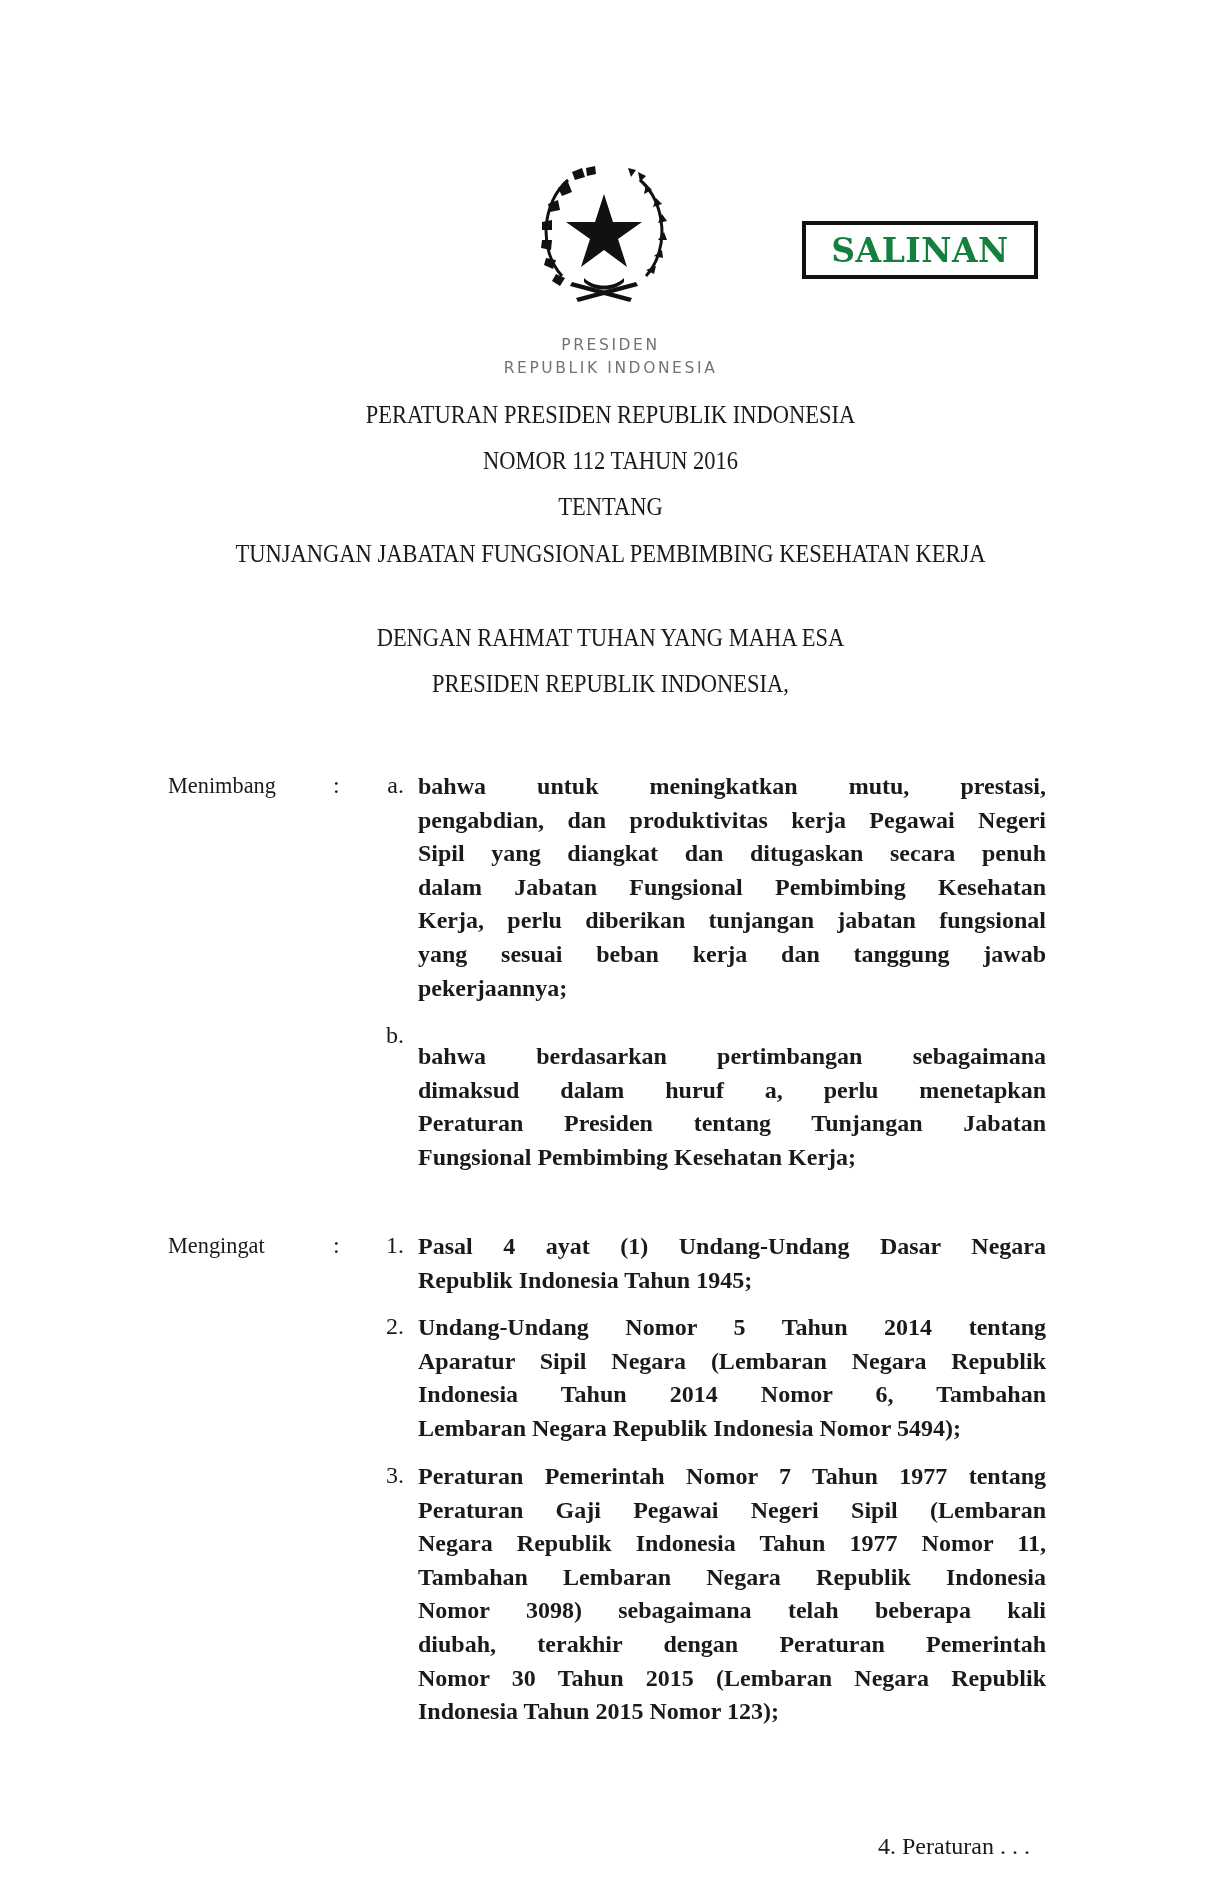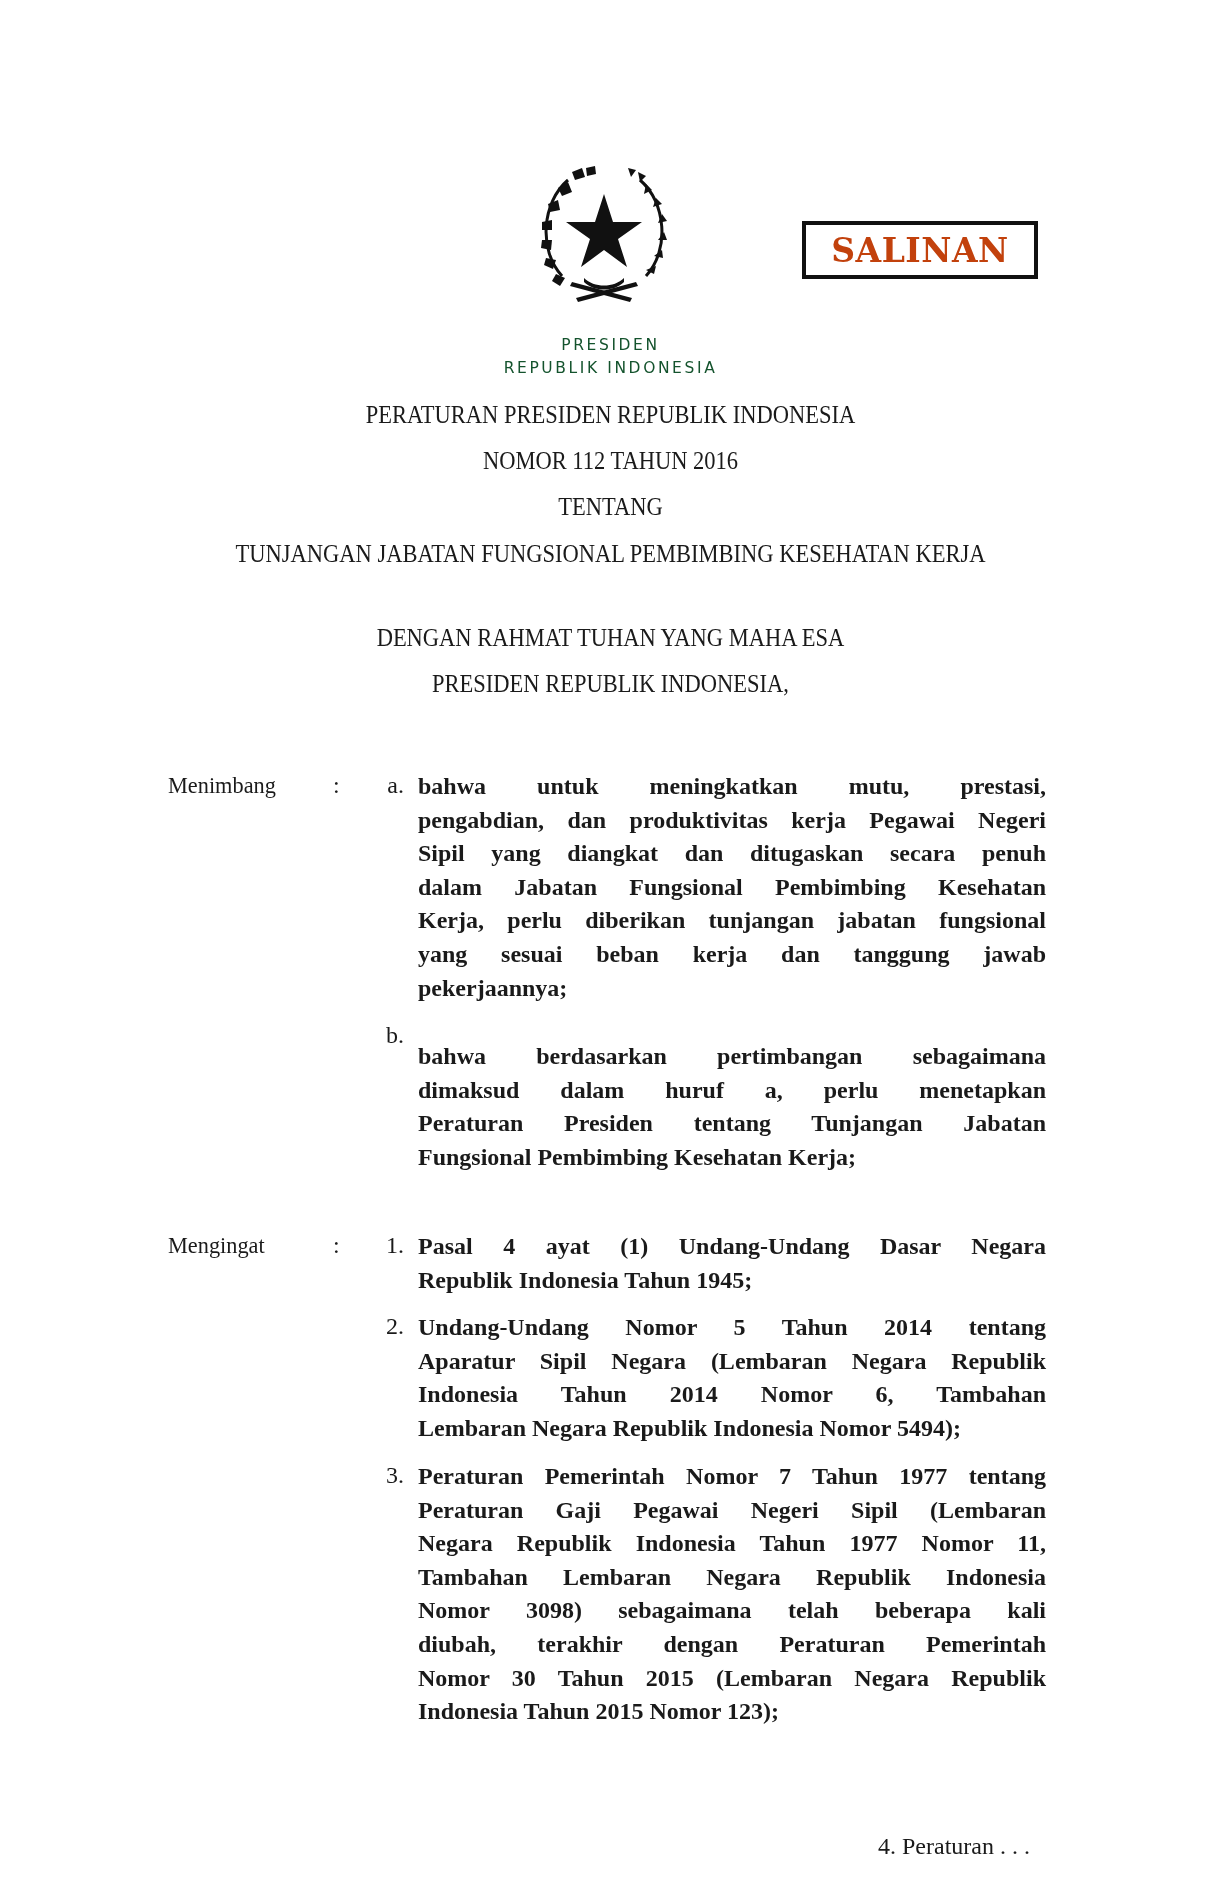--- a/index.html
+++ b/index.html
@@ -2,23 +2,23 @@
 <html><head>
 <meta charset="utf-8">
 <style>
   html, body { margin: 0; padding: 0; background: #ffffff; }
   body { width: 1221px; height: 1880px; position: relative; overflow: hidden; color: #1a1a1a;
          font-family: "Liberation Serif", "DejaVu Serif", serif; }
   .abs { position: absolute; }
   .emblem { left: 528px; top: 158px; width: 152px; height: 152px; }
   .salinan-box { left: 802px; top: 221px; width: 236px; height: 58px; border: 4px solid #111; box-sizing: border-box;
                  display: flex; align-items: center; justify-content: center; }
-  .salinan-text { font-family: "DejaVu Serif", serif; font-weight: bold; font-size: 33px; letter-spacing: 0.5px; color: #c2410c; }
+  .salinan-text { font-family: "DejaVu Serif", serif; font-weight: bold; font-size: 33px; letter-spacing: 0.5px; color: #15803d; }
   .center { left: 0; width: 1221px; text-align: center; white-space: nowrap; }
-  .sans-small { font-family: "DejaVu Sans", sans-serif; font-size: 15.5px; letter-spacing: 2.6px; color: #14532d; }
+  .sans-small { font-family: "DejaVu Sans", sans-serif; font-size: 15.5px; letter-spacing: 2.6px; color: #737373; }
   .title { font-size: 25px; letter-spacing: 0px; transform: scaleX(0.9); transform-origin: center; }
   .label { left: 168px; font-size: 24px; transform: scaleX(0.93); transform-origin: left; }
   .colon { left: 333px; font-size: 24px; }
   .num { font-size: 24px; width: 40px; text-align: right; }
   .para { left: 418px; width: 628px; font-size: 24px; line-height: 33.6px; text-align: justify; font-weight: bold; }
   .para .ln { display: block; text-align: justify; text-align-last: justify; white-space: nowrap; height: 33.6px; }
   .para .ln.last { text-align-last: left; }
   .cont { left: 846px; top: 1833px; font-size: 24px; margin-left: 32px; }
 </style>
 </head>

